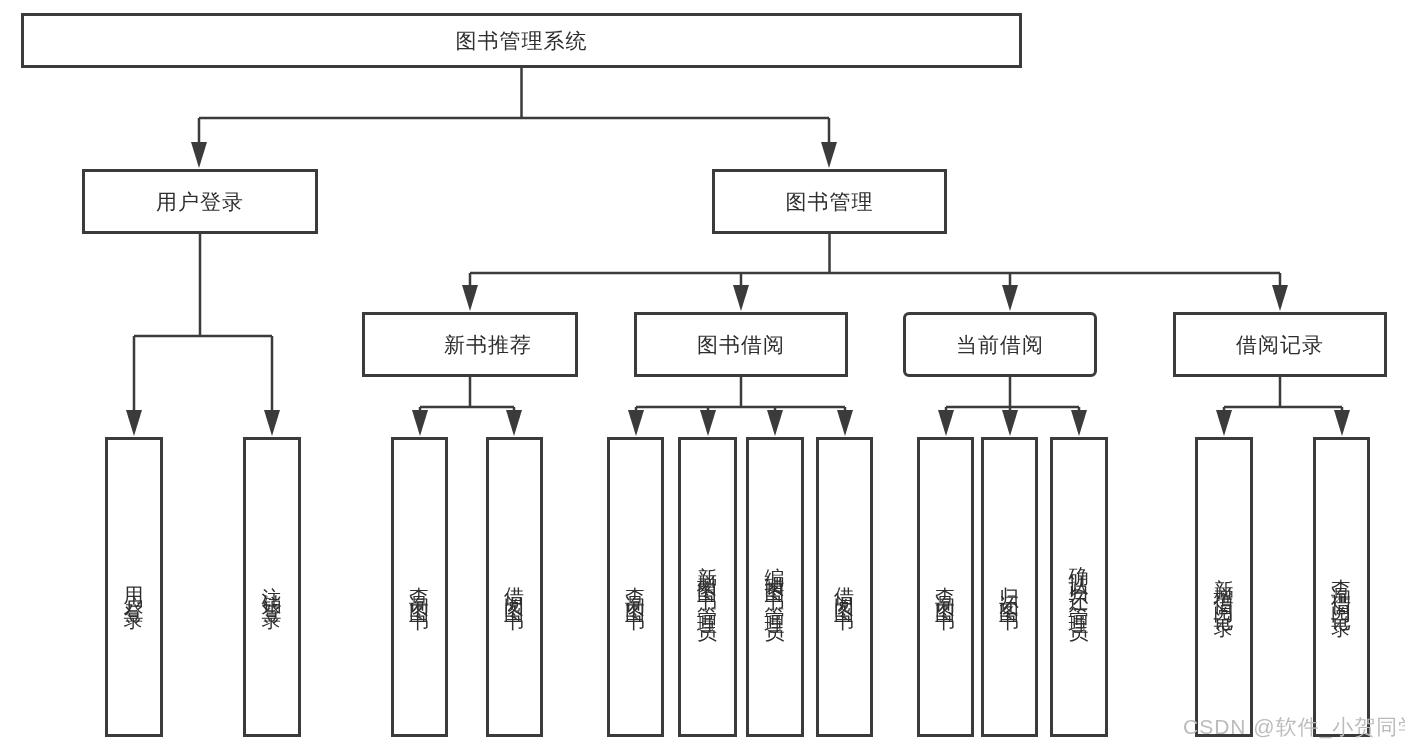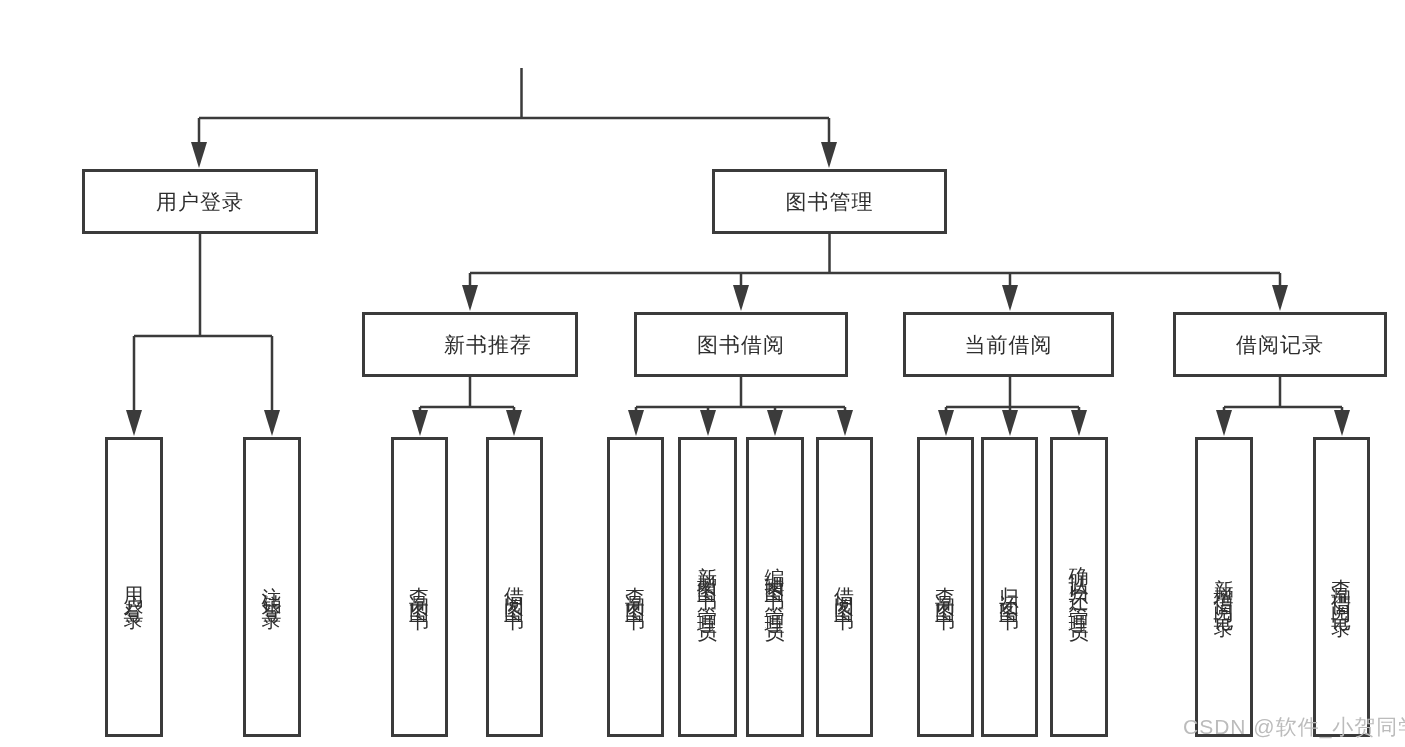--- a/index.html
+++ b/index.html
@@ -84,27 +84,28 @@
       <polygon points="775,436 767,410 783,410"></polygon>
       <polygon points="845,436 837,410 853,410"></polygon>
       <polygon points="946,436 938,410 954,410"></polygon>
       <polygon points="1010,436 1002,410 1018,410"></polygon>
       <polygon points="1079,436 1071,410 1087,410"></polygon>
       <polygon points="1224,436 1216,410 1232,410"></polygon>
       <polygon points="1342,436 1334,410 1350,410"></polygon>
     </g>
   </svg>
 
+  <div class="hbox" style="left:21px; top:13px; width:1001px; height:55px;">图书管理系统</div>
 
   <div class="hbox" style="left:82px; top:169px; width:236px; height:65px;">用户登录</div>
   <div class="hbox" style="left:712px; top:169px; width:235px; height:65px;">图书管理</div>
 
   <div class="hbox" style="left:362px; top:312px; width:216px; height:65px;padding-left:36px;">新书推荐</div>
   <div class="hbox" style="left:634px; top:312px; width:214px; height:65px;text-align:center;">图书借阅</div>
-  <div class="hbox" style="left:903px; top:312px; width:211px; height:65px;">当前借阅</div>
+  <div class="hbox" style="left:903px; top:312px; width:194px; height:65px;border-radius:6px;">当前借阅</div>
   <div class="hbox" style="left:1173px; top:312px; width:214px; height:65px;">借阅记录</div>
 
   <div class="vbox" style="left:105px; top:437px; width:58px; height:300px;">
     <span>用户登录</span>
   </div>
   <div class="vbox" style="left:243px; top:437px; width:58px; height:300px;">
     <span>注销登录</span>
   </div>
 
   <div class="vbox" style="left:391px; top:437px; width:57px; height:300px;">

